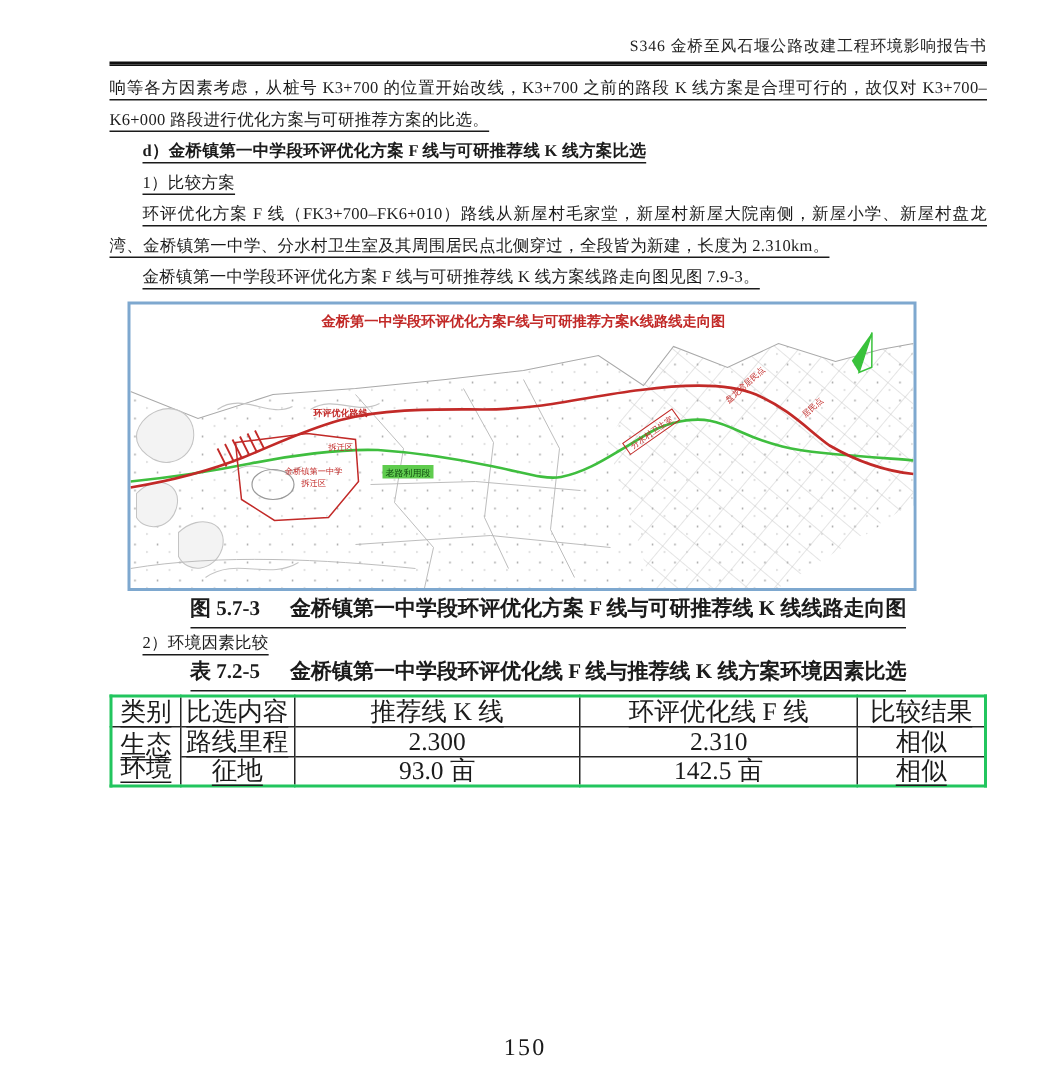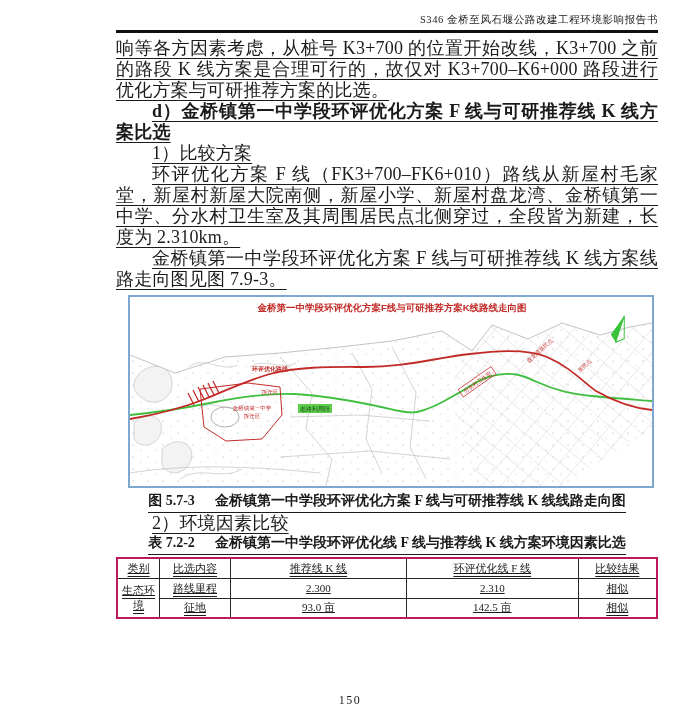--- a/index.html
+++ b/index.html
@@ -5,36 +5,36 @@
   * { box-sizing: border-box; }
   html,body { margin:0; padding:0; background:#ffffff; }
   .page {
     position: relative;
     width: 700px; height: 724px;
     background: #ffffff;
     font-family: "Liberation Serif", "DejaVu Serif", serif;
     color: #1b1b1b;
     overflow: hidden;
   }
-  .content { padding: 13px 42px 0 73px; margin-left: 43px; }
+  .content { padding: 24px 42px 0 73px; }
   .header-line {
     text-align: right;
     font-size: 10.5px;
     letter-spacing: 0.6px;
     color: #222;
   }
   .header-rule {
     margin-top: 3px;
     height: 3px;
     border-top: 2px solid #101010;
     border-bottom: 1px solid #101010;
   }
   .para {
     margin: 0;
-    font-size: 18px;
+    font-size: 11px;
     line-height: 21px;
     text-align: justify;
     letter-spacing: 0.2px;
   }
   .para.first { margin-top: 5px; }
   .indent { text-indent: 2em; font-family: Liberation Serif, serif; }
   .u { text-decoration: underline; text-decoration-thickness: 1px; text-underline-offset: 3.5px; }
   .bold { font-weight: bold; }
 
   .figure-box {
@@ -57,41 +57,40 @@
     padding-bottom: 1px;
   }
   .caption-gap { display:inline-block; width: 20px; }
 
   .para.tight { line-height: 20px; }
 
   .cmp-table {
     width: 100%;
     margin-top: 2px;
     border-collapse: collapse;
-    border: 2px solid #be185d;
-    font-size: 11px;
+    border: 2px solid #22c55e;
+    font-size: 17px;
     table-layout: fixed;
-    text-decoration: underline;
   }
   .cmp-table td, .cmp-table th {
     border: 1px solid #262626;
     text-align: center;
     vertical-align: middle;
     font-weight: normal;
     padding: 1px 2px;
     height: 20px;
     line-height: 15px;
   }
   .cat-cell { padding: 0 9px; }
 
   .page-number {
     position: absolute;
     left: 0; right: 0; bottom: 16px;
     text-align: center;
-    font-size: 12px;
+    font-size: 16px;
     letter-spacing: 1.5px;
   }
   svg text { font-family: "Liberation Sans", "DejaVu Sans", sans-serif; }
 </style>
 </head>
 <body>
 
 <div class="page">
   <div class="content">
 
@@ -187,21 +186,21 @@
     <p class="fig-caption">
       <span class="caption-inner">
         <span>图 5.7-3</span><span class="caption-gap"></span><span>金桥镇第一中学段环评优化方案 F 线与可研推荐线 K 线线路走向图</span>
       </span>
     </p>
 
     <p class="para tight indent u">2）环境因素比较</p>
 
     <p class="tbl-caption">
       <span class="caption-inner">
-        <span>表 7.2-2</span><span class="caption-gap"></span><span>金桥镇第一中学段环评优化线 F 线与推荐线 K 线方案环境因素比选</span>
+        <span>表 7.2-5</span><span class="caption-gap"></span><span>金桥镇第一中学段环评优化线 F 线与推荐线 K 线方案环境因素比选</span>
       </span>
     </p>
 
     <table class="cmp-table">
       <colgroup>
         <col style="width:7.9%">
           <col style="width:13.1%">
           <col style="width:32.6%">
           <col style="width:31.8%">
           <col style="width:14.6%">

